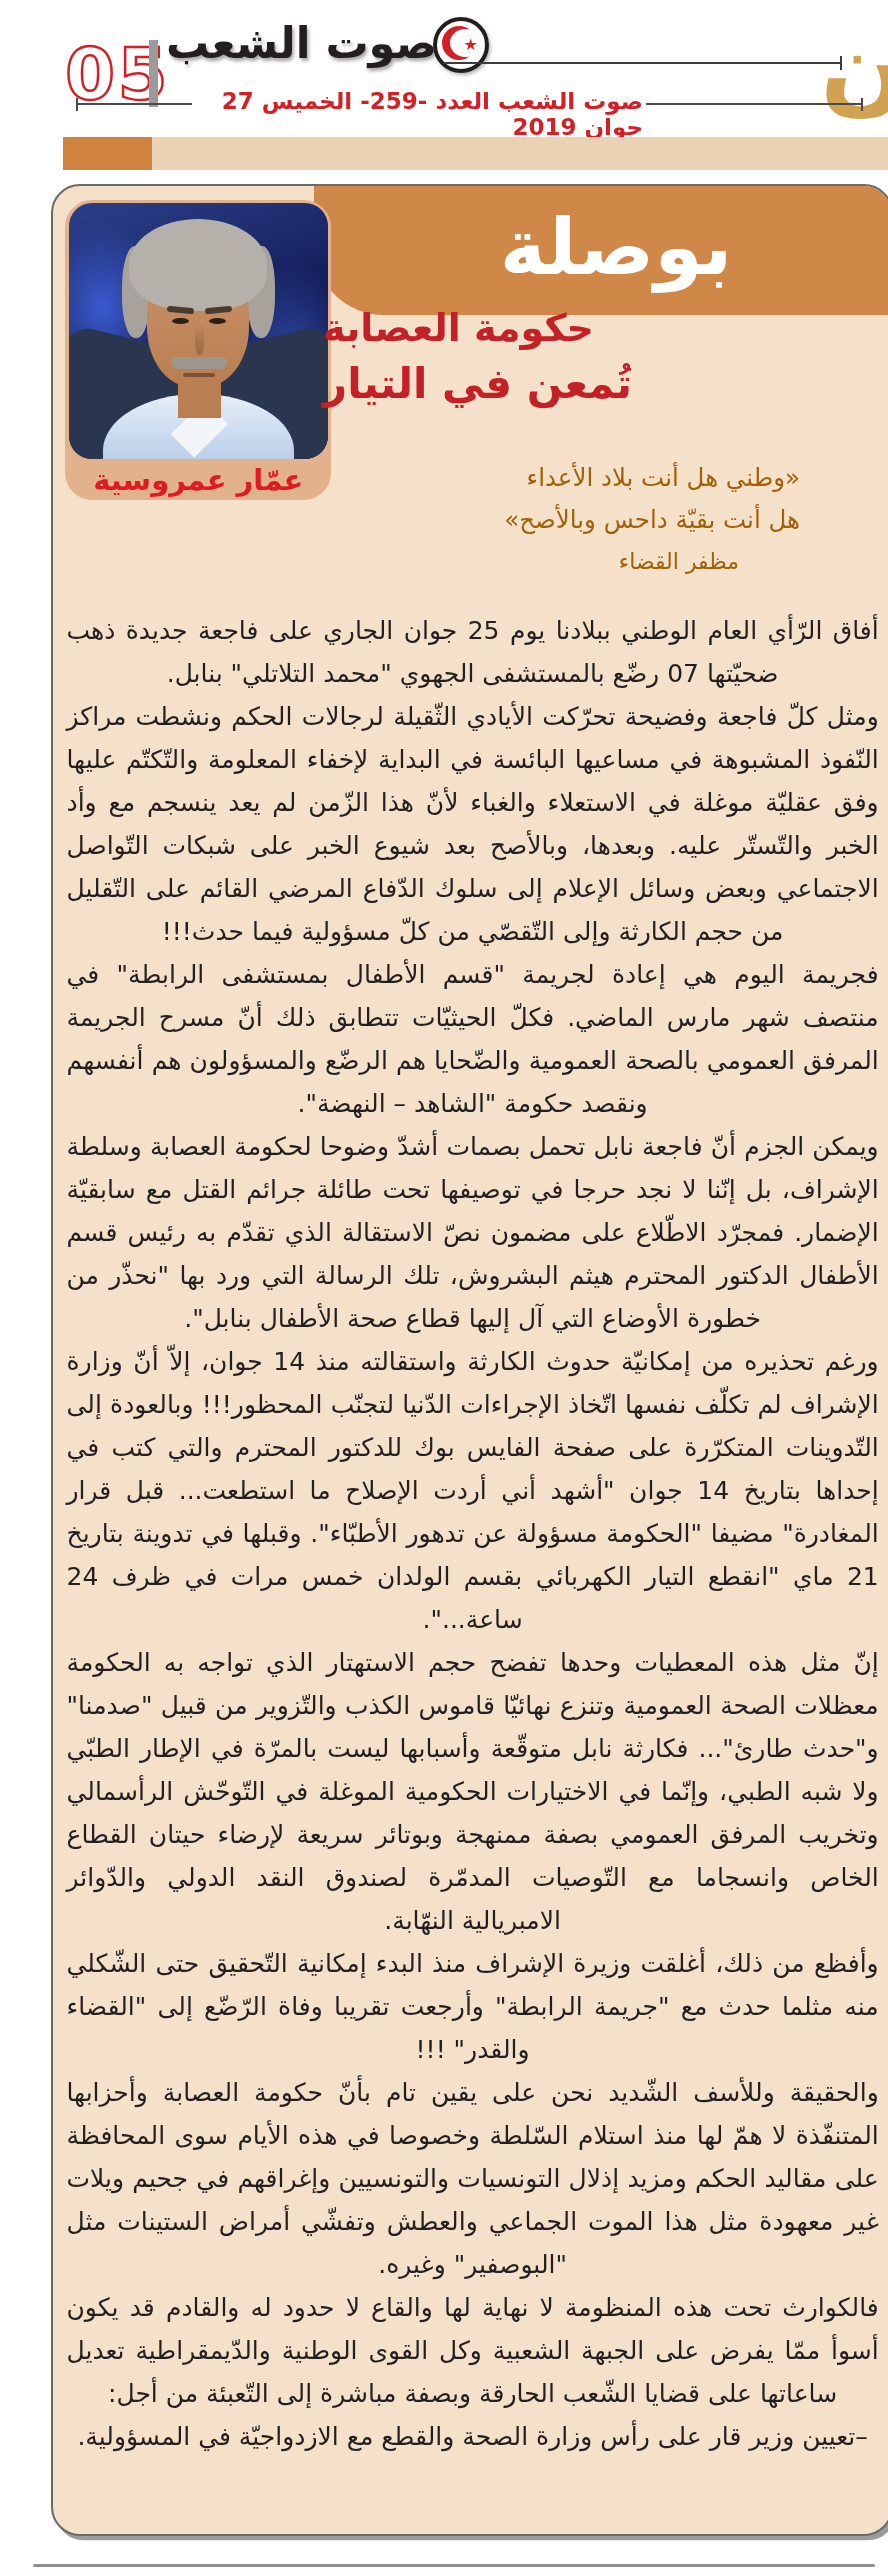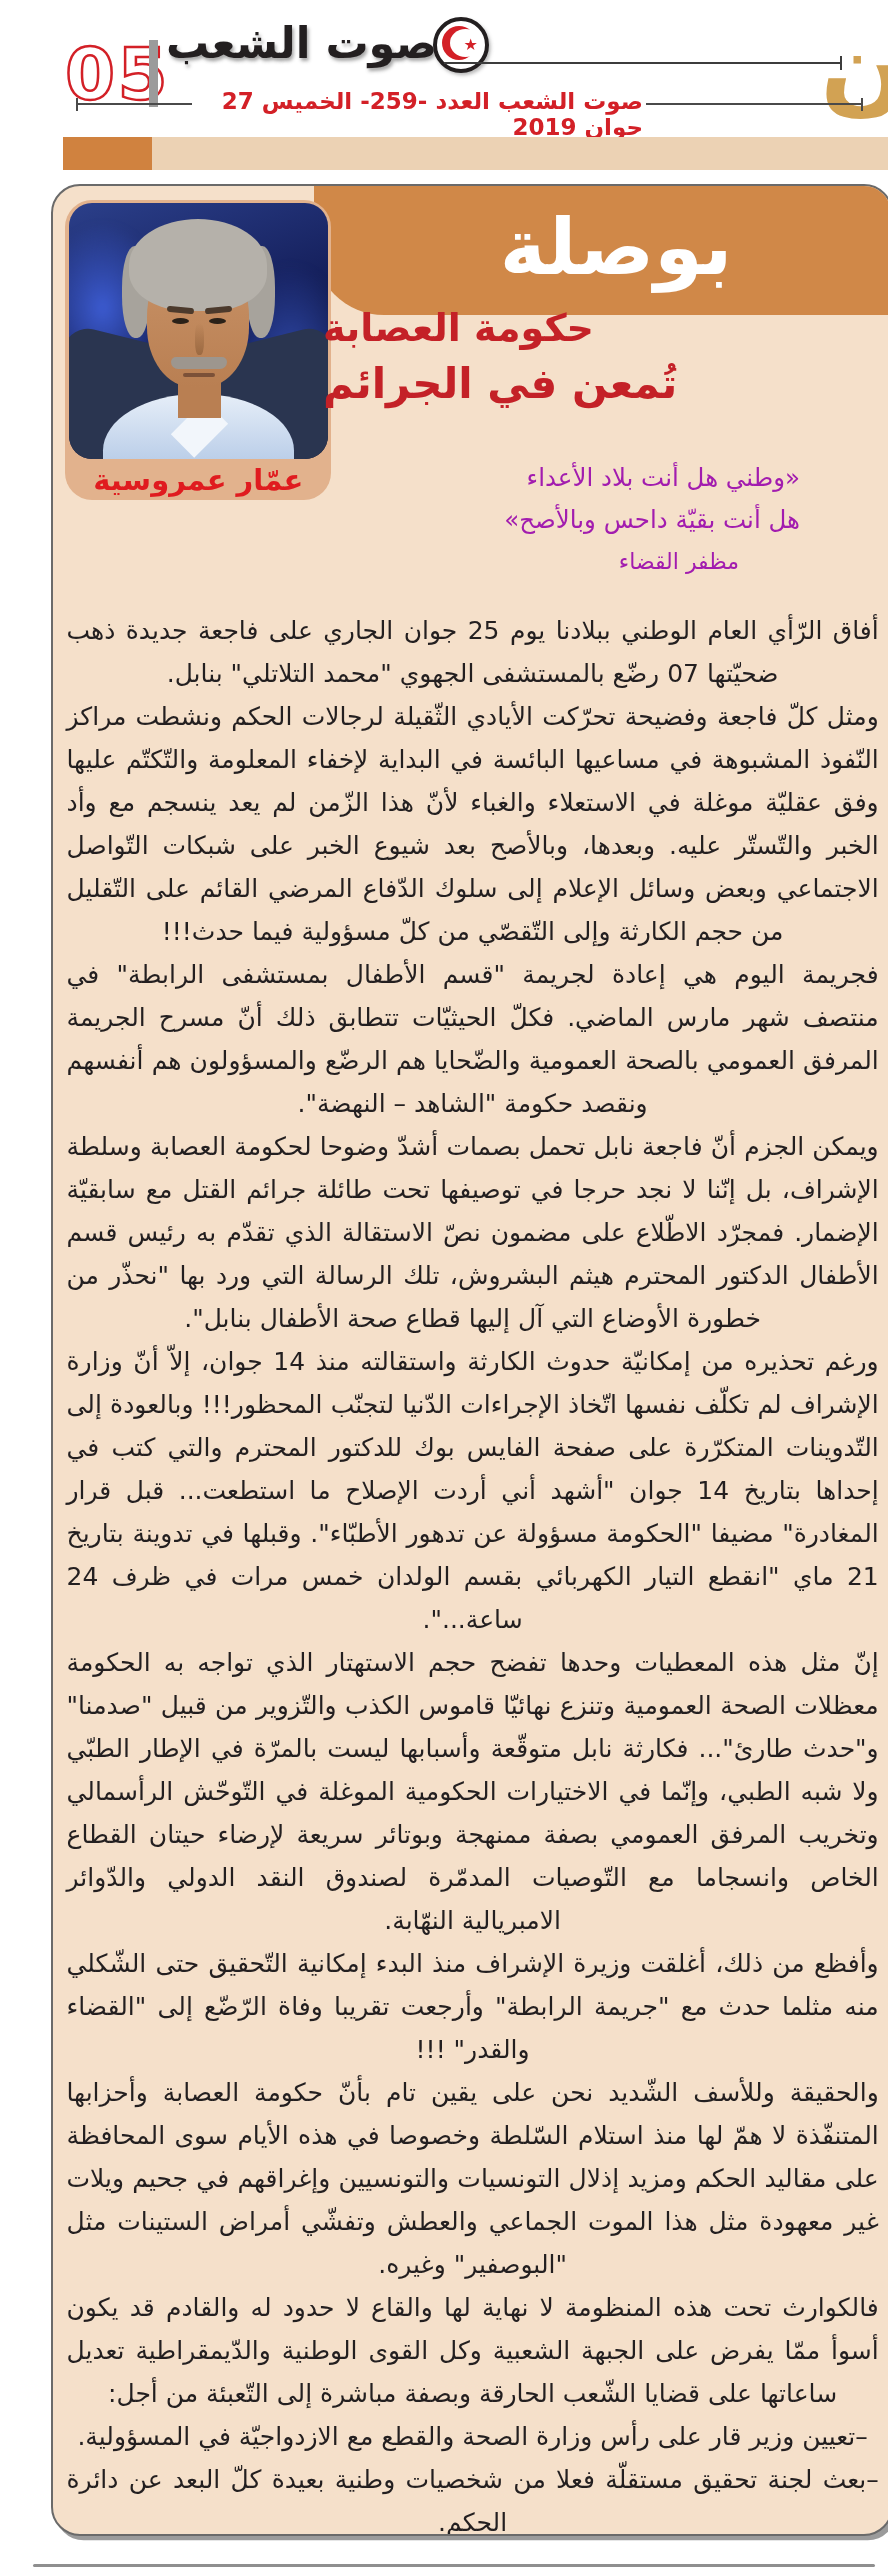--- a/index.html
+++ b/index.html
@@ -110,21 +110,21 @@
 
   
   .title {
     position:absolute; left:270px; right:9.8px; top:118px; text-align:left;
     color:var(--title-red,#c42127); font-weight:bold;
   }
   .title-l1 { font-size:38px; line-height:1.3; }
   .title-l2 { font-size:42px; line-height:1.3; margin-top:3.7px; }
   .poem {
     position:absolute; left:270px; right:91px; top:271px;
-    text-align:right; font-size:24.5px; line-height:42px; color:#a21caf;
+    text-align:right; font-size:24.5px; line-height:42px; color:#a16207;
   }
   .poet { font-size:22px; padding-left:0; padding-right:61px; }
 
   
   .body {
     padding:0 12.3px 0 13.5px;
     font-size:25px; line-height:43px; color:var(--body-text,#231f20);
     text-align:justify; text-align-last:center; direction:rtl;
   }
   .body p { margin:0; }
@@ -186,21 +186,21 @@
           <div class="ph-eye-r"></div>
           <div class="ph-nose"></div>
           <div class="ph-must"></div>
           <div class="ph-mouth"></div>
         </div>
         <div class="author-name">عمّار عمروسية</div>
       </div>
 
       <div class="title">
         <div class="title-l1">حكومة العصابة</div>
-        <div class="title-l2">تُمعن في الجرائم</div>
+        <div class="title-l2">تُمعن في التيار</div>
       </div>
 
       <div class="poem">
         <div>«وطني هل أنت بلاد الأعداء</div>
         <div>هل أنت بقيّة داحس وبالأصح»</div>
         <div class="poet">مظفر القضاء</div>
       </div>
     </div>
 
     <div class="body">
@@ -210,20 +210,19 @@
           <p>فجريمة اليوم هي إعادة لجريمة "قسم الأطفال بمستشفى الرابطة" في منتصف شهر مارس الماضي. فكلّ الحيثيّات تتطابق ذلك أنّ مسرح الجريمة المرفق العمومي بالصحة العمومية والضّحايا هم الرضّع والمسؤولون هم أنفسهم ونقصد حكومة "الشاهد – النهضة".</p>
           <p>ويمكن الجزم أنّ فاجعة نابل تحمل بصمات أشدّ وضوحا لحكومة العصابة وسلطة الإشراف، بل إنّنا لا نجد حرجا في توصيفها تحت طائلة جرائم القتل مع سابقيّة الإضمار. فمجرّد الاطّلاع على مضمون نصّ الاستقالة الذي تقدّم به رئيس قسم الأطفال الدكتور المحترم هيثم البشروش، تلك الرسالة التي ورد بها "نحذّر من خطورة الأوضاع التي آل إليها قطاع صحة الأطفال بنابل".</p>
           <p>ورغم تحذيره من إمكانيّة حدوث الكارثة واستقالته منذ 14 جوان، إلاّ أنّ وزارة الإشراف لم تكلّف نفسها اتّخاذ الإجراءات الدّنيا لتجنّب المحظور!!! وبالعودة إلى التّدوينات المتكرّرة على صفحة الفايس بوك للدكتور المحترم والتي كتب في إحداها بتاريخ 14 جوان "أشهد أني أردت الإصلاح ما استطعت... قبل قرار المغادرة" مضيفا "الحكومة مسؤولة عن تدهور الأطبّاء". وقبلها في تدوينة بتاريخ 21 ماي "انقطع التيار الكهربائي بقسم الولدان خمس مرات في ظرف 24 ساعة...".</p>
           <p>إنّ مثل هذه المعطيات وحدها تفضح حجم الاستهتار الذي تواجه به الحكومة معظلات الصحة العمومية وتنزع نهائيّا قاموس الكذب والتّزوير من قبيل "صدمنا" و"حدث طارئ"... فكارثة نابل متوقّعة وأسبابها ليست بالمرّة في الإطار الطبّي ولا شبه الطبي، وإنّما في الاختيارات الحكومية الموغلة في التّوحّش الرأسمالي وتخريب المرفق العمومي بصفة ممنهجة وبوتائر سريعة لإرضاء حيتان القطاع الخاص وانسجاما مع التّوصيات المدمّرة لصندوق النقد الدولي والدّوائر الامبريالية النهّابة.</p>
           <p>وأفظع من ذلك، أغلقت وزيرة الإشراف منذ البدء إمكانية التّحقيق حتى الشّكلي منه مثلما حدث مع "جريمة الرابطة" وأرجعت تقريبا وفاة الرّضّع إلى "القضاء والقدر" !!!</p>
           <p>والحقيقة وللأسف الشّديد نحن على يقين تام بأنّ حكومة العصابة وأحزابها المتنفّذة لا همّ لها منذ استلام السّلطة وخصوصا في هذه الأيام سوى المحافظة على مقاليد الحكم ومزيد إذلال التونسيات والتونسيين وإغراقهم في جحيم ويلات غير معهودة مثل هذا الموت الجماعي والعطش وتفشّي أمراض الستينات مثل "البوصفير" وغيره.</p>
           <p>فالكوارث تحت هذه المنظومة لا نهاية لها والقاع لا حدود له والقادم قد يكون أسوأ ممّا يفرض على الجبهة الشعبية وكل القوى الوطنية والدّيمقراطية تعديل ساعاتها على قضايا الشّعب الحارقة وبصفة مباشرة إلى التّعبئة من أجل:</p>
         </div>
       <div>
           <p>–تعيين وزير قار على رأس وزارة الصحة والقطع مع الازدواجيّة في المسؤولية.</p>
-          <p>–بعث لجنة تحقيق مستقلّة فعلا من شخصيات وطنية بعيدة كلّ البعد عن دائرة الحكم.</p>
         </div>
     </div>
   </div>
 
   <div class="next-line"></div>
 </div>
 
 
 </body></html>

